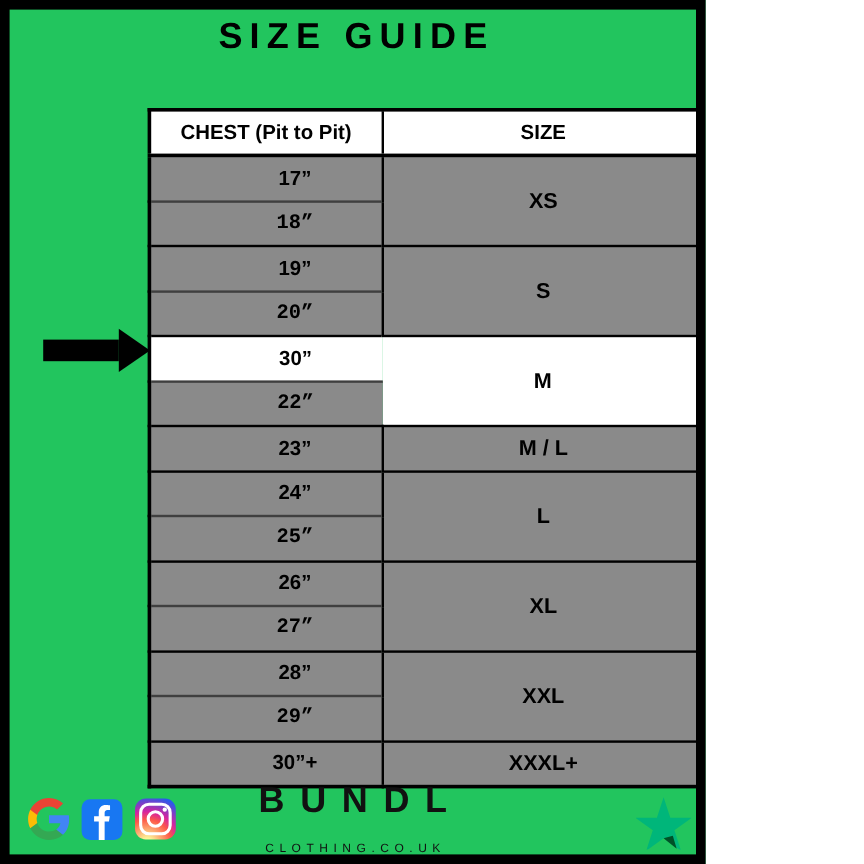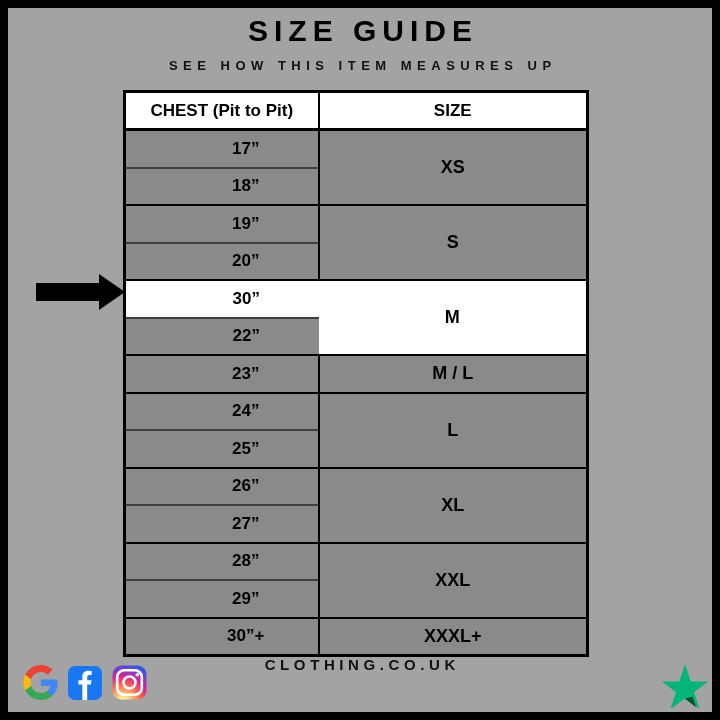--- a/index.html
+++ b/index.html
@@ -1,21 +1,21 @@
 <!DOCTYPE html>
 <html style="--cell-gray: #8a8a8a; --highlight-white: #ffffff; --border-black: #000000; --facebook-blue: #1877f2; --trustpilot-green: #00b67a; --trustpilot-dark-green: #005128; --trustpilot-text: #191919;"><head>
 <meta charset="utf-8">
 <style>
   html,body { margin:0; padding:0; background:#fff; }
   .page {
     position:relative;
-    width:720px; height:720px;
+    width:588px; height:720px;
     box-sizing:border-box;
     border:8px solid var(--border-black, #000);
-    background:#a3a3a3;
+    background:#22c55e;
     font-family:"Liberation Sans", sans-serif;
     overflow:hidden;
   }
   
   .title {
     position:absolute; top:4px; left:0; width:100%;
     text-align:center;
     font-size:30px; font-weight:bold;
     letter-spacing:6px; text-indent:6px;
     color:#000; line-height:38px;
@@ -49,21 +49,21 @@
     height:35.5px;
     text-align:center;
     vertical-align:middle;
     font-weight:bold; color:#000;
     background:var(--cell-gray, #8a8a8a);
     padding:0;
   }
   .size-table td.meas { font-size:17px; border-right:2px solid var(--border-black, #000);padding-left:48px; }
   .size-table td.size { font-size:18px; }
   .size-table tr.band-start td { border-top:2.5px solid var(--border-black, #000); }
-  .size-table tr.inner td.meas { border-top:2px solid #3f3f3f; }
+  .size-table tr.inner td.meas { border-top:2px solid #3f3f3f;font-family:Liberation Mono, monospace; }
   .size-table tr.hl-band td.meas { border-right:none; }
   .size-table td.hl { background:var(--highlight-white, #fff); }
   
   .arrow { position:absolute; left:28px; top:266px; display:flex; }
   .arrow .shaft { width:63px; height:18px; background:#000; margin-top:9px; }
   .arrow .head {
     width:0; height:0;
     border-top:18px solid transparent;
     border-bottom:18px solid transparent;
     border-left:26px solid #000;
@@ -76,36 +76,35 @@
     background:var(--facebook-blue, #1877f2);
     position:relative; overflow:hidden; margin-top:1px;
   }
   .fb-box svg { position:absolute; left:0; top:0; }
   .brand { position:absolute; left:50%; transform:translateX(-50%); top:644px; text-align:center; }
   .brand-name {
     font-size:30px; font-weight:bold; color:#111;
     letter-spacing:13px; text-indent:13px; line-height:32px; white-space:nowrap;
   }
   .brand-domain {
-    font-size:15px; font-weight:bold; color:#111;
-    letter-spacing:4.6px; text-indent:4.6px; margin-top:4px; white-space:nowrap;
+    font-size:10px; font-weight:normal; color:#111;
+    letter-spacing:4.6px; text-indent:4.6px; margin-top:18px; white-space:nowrap;
   }
   .trustpilot { position:absolute; right:4px; top:656px; display:flex; align-items:center; }
   .tp-label {
     font-size:31px; font-weight:bold; color:var(--trustpilot-text, #191919);
     letter-spacing:-0.5px; margin-left:4px;
   }
 </style>
 </head>
 <body>
 
 <div class="page">
 
   <div class="title">SIZE GUIDE</div>
-  <div class="subtitle">SEE HOW THIS ITEM MEASURES UP</div>
 
   <table class="size-table">
     <colgroup>
         <col class="c1">
         <col class="c2">
       </colgroup>
     <thead>
       <tr>
         <th class="chest-h">CHEST (Pit to Pit)</th>
         <th>SIZE</th>
@@ -197,20 +196,21 @@
         </defs>
         <rect x="0.5" y="0.5" width="34" height="34" rx="9" fill="url(#igGrad)"></rect>
         <rect x="5.2" y="5.2" width="24.6" height="24.6" rx="7" fill="none" stroke="#ffffff" stroke-width="2.6"></rect>
         <circle cx="17.5" cy="17.5" r="6" fill="none" stroke="#ffffff" stroke-width="2.6"></circle>
         <circle cx="25.3" cy="9.7" r="1.8" fill="#ffffff"></circle>
       </svg>
     </span>
   </div>
 
   <div class="brand">
+    <div class="brand-name">BUNDL</div>
     <div class="brand-domain">CLOTHING.CO.UK</div>
   </div>
 
   <div class="trustpilot">
     <span style="display:block; width:46px; height:44px;">
       <svg width="46" height="44" viewBox="0 0 51 48">
         <path fill="#00b67a" d="M25.5 0l6.2 18.9h19.9L35.5 30.6l6.1 18.9-16.1-11.7-16.1 11.7 6.1-18.9L-0.6 18.9h19.9z"></path>
         <path fill="#005128" d="M25.5 37.8l8.5-2.2 3.6 11.9z"></path>
       </svg>
     </span>

